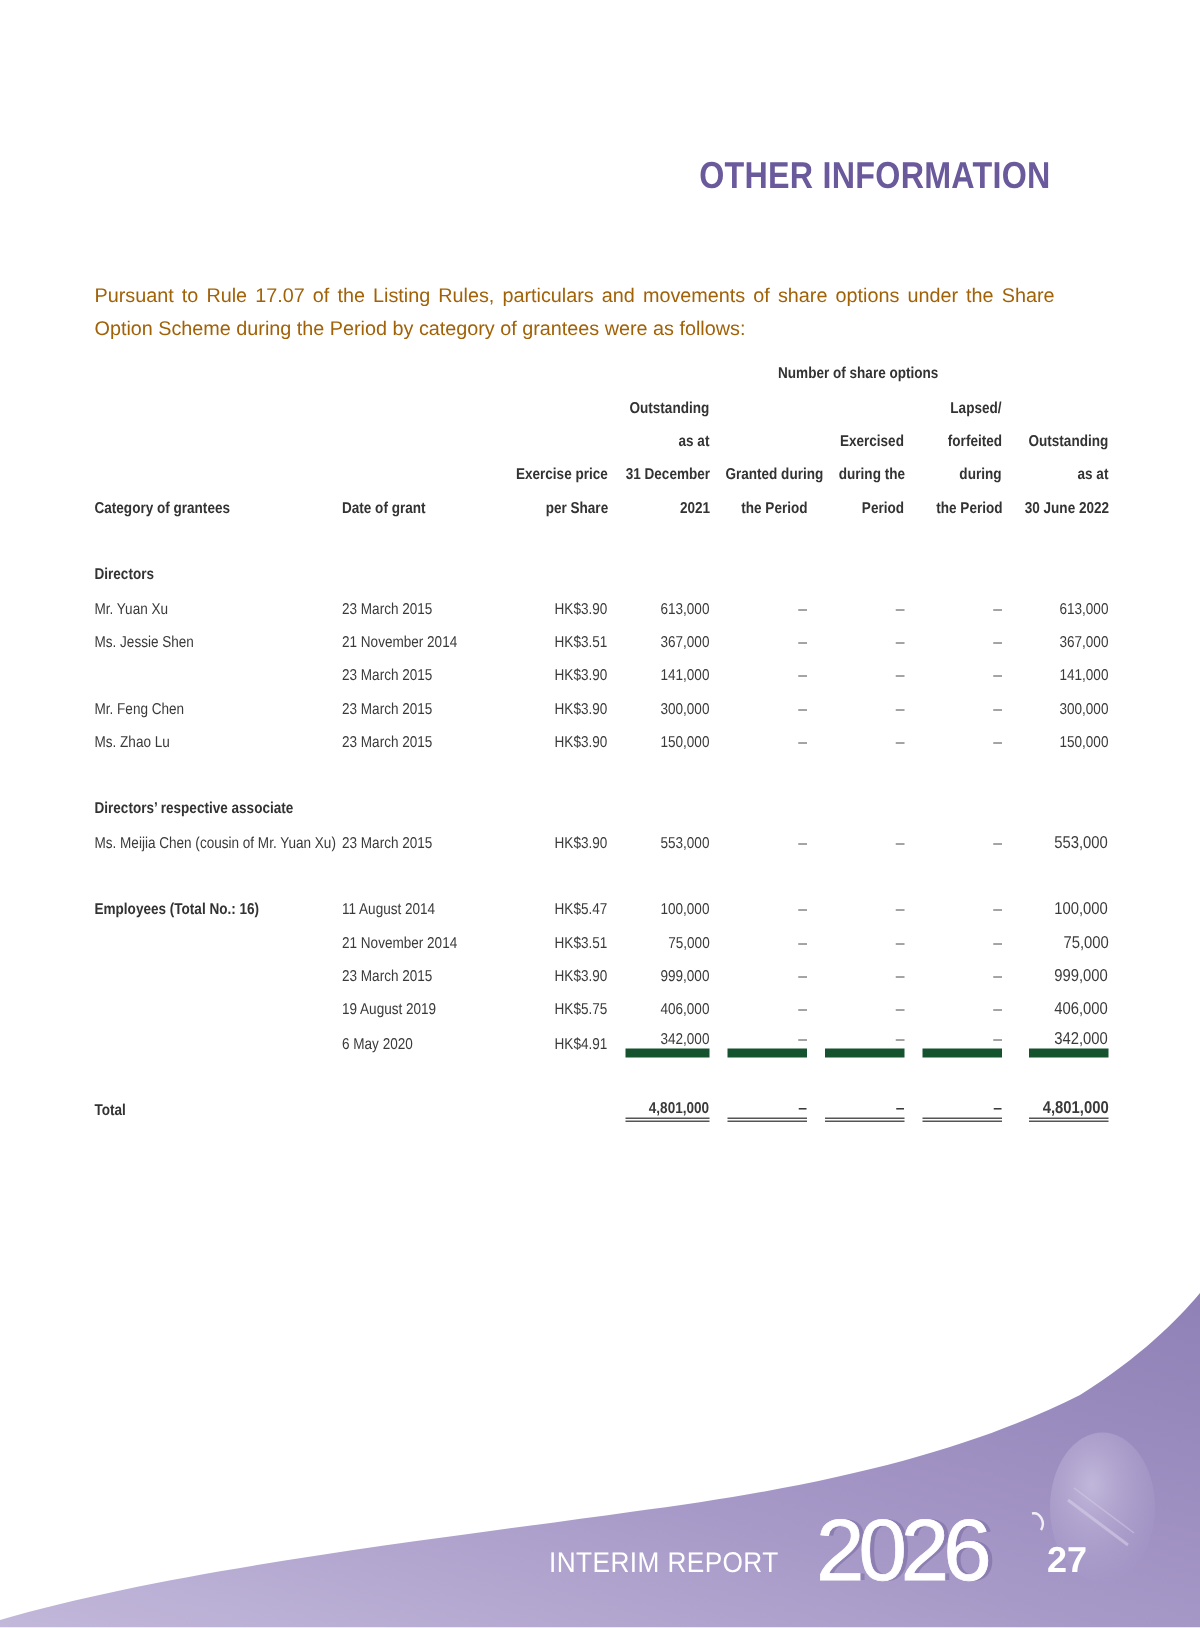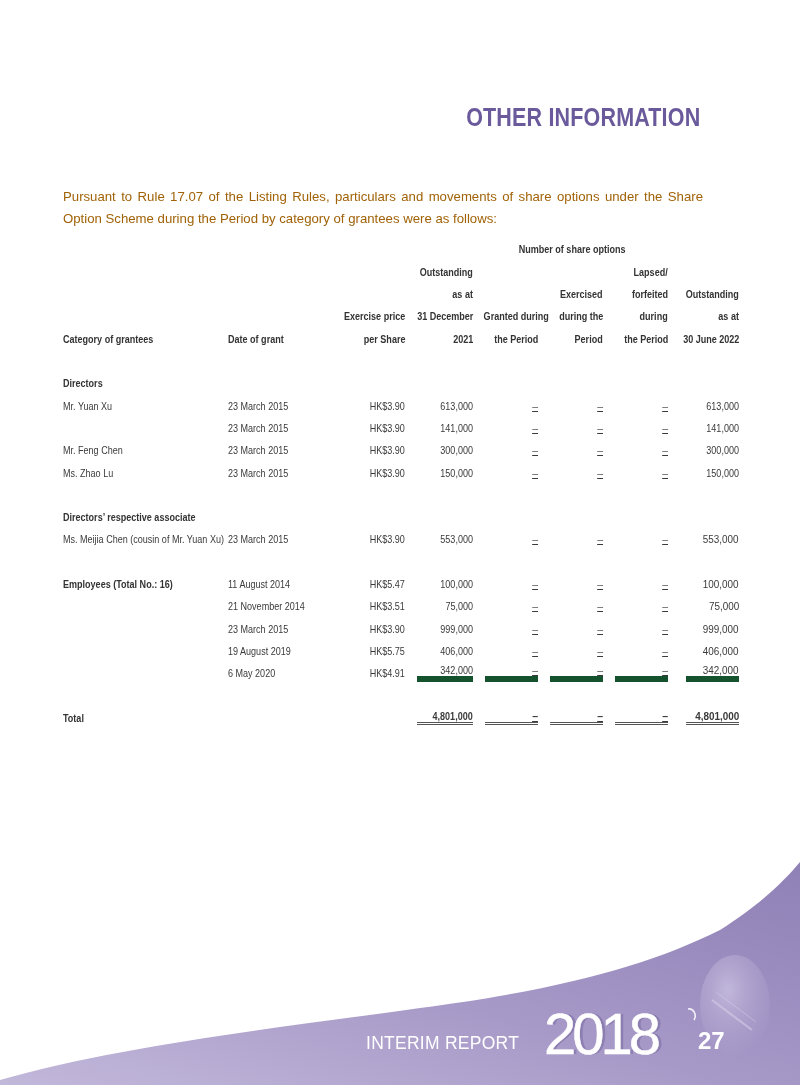--- a/index.html
+++ b/index.html
@@ -15,21 +15,21 @@
       color: #6a5a9c; transform: scaleX(0.86); transform-origin: right center;
       white-space: nowrap;
     }
     .intro {
       position: absolute; left: 63px; top: 186px; width: 640px;
       font-size: 13.2px; line-height: 22px; color: #a16207;
       text-align: justify;
     }
     .table-wrap {
       position: absolute; left: 63px; top: 238px; width: 640px;
-      font-size: 10.5px; color: #3a3a3a; text-decoration: underline;
+      font-size: 10.5px; color: #3a3a3a;
     }
     .narrow { display: inline-block; transform: scaleX(0.86); transform-origin: left center; white-space: nowrap; }
     .narrow-r { display: inline-block; transform: scaleX(0.86); transform-origin: right center; white-space: nowrap; }
     table { border-collapse: collapse; width: 640px; table-layout: fixed; }
     td { padding: 0; height: 22.4px; vertical-align: middle; white-space: nowrap; }
     td.r { text-align: right; }
     .hdr td { font-weight: bold; color: #333; }
     .group-head td { font-weight: bold; color: #333; margin-top: 32px; }
     .spacer-lg td { height: 22px; }
     .dash { color: #555; }
@@ -155,20 +155,30 @@
       <td><span class="narrow">Mr. Yuan Xu</span></td>
       <td><span class="narrow">23 March 2015</span></td>
       <td class="r"><span class="narrow-r">HK$3.90</span></td>
       <td class="r"><span class="narrow-r">613,000</span></td>
       <td class="r dash"><span>–</span></td>
       <td class="r dash"><span>–</span></td>
       <td class="r dash"><span>–</span></td>
       <td class="r"><span class="narrow-r">613,000</span></td>
     </tr>
     <tr>
+      <td><span class="narrow">Ms. Jessie Shen</span></td>
+      <td><span class="narrow">21 November 2014</span></td>
+      <td class="r"><span class="narrow-r">HK$3.51</span></td>
+      <td class="r"><span class="narrow-r">367,000</span></td>
+      <td class="r dash"><span>–</span></td>
+      <td class="r dash"><span>–</span></td>
+      <td class="r dash"><span>–</span></td>
+      <td class="r"><span class="narrow-r">367,000</span></td>
+    </tr>
+    <tr>
       <td><span class="narrow"></span></td>
       <td><span class="narrow">23 March 2015</span></td>
       <td class="r"><span class="narrow-r">HK$3.90</span></td>
       <td class="r"><span class="narrow-r">141,000</span></td>
       <td class="r dash"><span>–</span></td>
       <td class="r dash"><span>–</span></td>
       <td class="r dash"><span>–</span></td>
       <td class="r"><span class="narrow-r">141,000</span></td>
     </tr>
     <tr>
@@ -294,14 +304,14 @@
           </td>
       <td class="r big">
             <div class="dbl" style="margin-left:18px;"><span class="narrow-r">4,801,000</span></div>
           </td>
     </tr>
   </tbody>
     </table>
 </div>
 
 <div class="footer-text">INTERIM REPORT</div>
-<div class="footer-year">2018</div>
+<div class="footer-year">2026</div>
 <div class="footer-page">27</div>
 
 </body></html>

